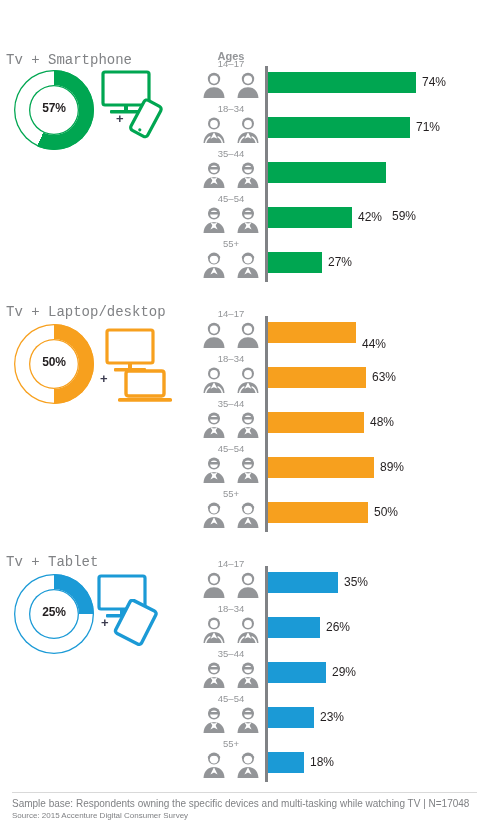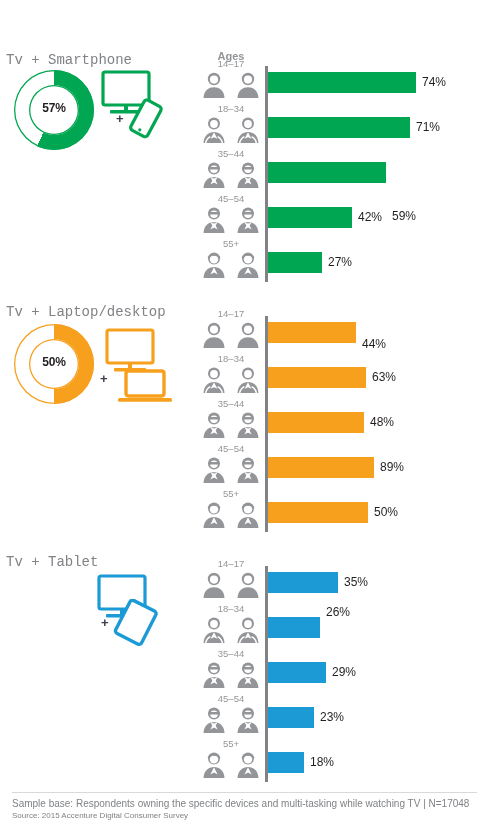--- a/index.html
+++ b/index.html
@@ -355,20 +355,26 @@
                   <path d="M13 17.2 L9.4 24.4 L13 22.6 L16.6 24.4 Z" fill="#fff"></path>
                   <rect x="10.2" y="24.6" width="5.6" height="3.4" fill="#939598"></rect>
                 </g>
               </svg></span></div>
           <div class="bar" style="left:268px;top:200px;width:100px;background:#f7a01e;"></div>
           <div class="bar-val" style="left:374px;top:200px;">50%</div>
         </div>
       </div>
       <div class="section" style="top:552px;height:250px;">
         <div class="sec-title" style="top:2px;">Tv + Tablet</div>
+        <div class="donut" style="left:14px;top:22px;">
+          <div class="ring" style="background:conic-gradient(#1b9ad6 0deg 90deg,#ffffff 90deg 360deg);box-shadow:inset 0 0 0 1.3px #1b9ad6;"></div>
+          <div class="hole-ring" style="box-shadow:inset 0 0 0 1.3px #1b9ad6;"></div>
+          <div class="hole"></div>
+          <div class="pct">25%</div>
+        </div>
         <div class="devicon" style="left:96px;top:22px;">
           <span style="position:absolute;left:0px;top:0;"><svg viewBox="0 0 60 50" width="60" height="50">
               <rect x="3" y="2" width="46" height="33" rx="2" fill="none" stroke="#1b9ad6" stroke-width="3.2"></rect>
               <rect x="24" y="35" width="4" height="5" fill="#1b9ad6"></rect>
               <rect x="10" y="40" width="32" height="3.6" rx="1" fill="#1b9ad6"></rect>
             </svg></span>
           <span class="plus" style="left:5px;top:42px;">+</span>
           <span style="position:absolute;left:17px;top:25px;"><svg viewBox="0 0 46 48" width="46" height="48">
               <g transform="rotate(27 23 24)">
                 <rect x="8" y="5" width="29" height="37" rx="3" fill="#fff" stroke="#1b9ad6" stroke-width="3.4"></rect>
@@ -409,21 +415,21 @@
                 <g transform="translate(26,0) scale(-1,1)">
                   <circle cx="13" cy="8.4" r="6" fill="#939598"></circle>
                   <circle cx="13" cy="9" r="3.9" fill="#fff"></circle>
                   <path d="M2.5 28 C3 20.5 7.5 17 13 17 C18.5 17 23 20.5 23.5 28 Z" fill="#939598"></path>
                   <path d="M13 17.2 L9.6 23.8 L13 22.2 L16.4 23.8 Z" fill="#fff"></path>
                   <path d="M4.6 28 C5.4 24.4 7.6 22.4 9.4 21.6" fill="none" stroke="#fff" stroke-width="1.5"></path>
                   <path d="M21.4 28 C20.6 24.4 18.4 22.4 16.6 21.6" fill="none" stroke="#fff" stroke-width="1.5"></path>
                 </g>
               </svg></span></div>
           <div class="bar" style="left:268px;top:65px;width:52px;background:#1b9ad6;"></div>
-          <div class="bar-val" style="left:326px;top:50px;text-align:right;">26%</div>
+          <div class="bar-val" style="left:326px;top:65px;text-align:right;">26%</div>
         </div>
         <div>
           <div class="age-lbl" style="left:200px;top:96px;">35–44</div>
           <div class="people" style="left:200px;top:108px;text-align:center;"><span><svg viewBox="0 0 26 28" width="26" height="28">
                 <g>
                   <circle cx="13" cy="8.4" r="6" fill="#939598"></circle>
                   <circle cx="13" cy="9.2" r="3.8" fill="#fff"></circle>
                   <rect x="7.4" y="7" width="11.2" height="2.6" rx="1.2" fill="#939598"></rect>
                   <path d="M2.5 28 C3 20.5 7.5 17 13 17 C18.5 17 23 20.5 23.5 28 Z" fill="#939598"></path>
                   <path d="M13 17.2 L9.4 24.4 L13 22.6 L16.6 24.4 Z" fill="#fff"></path>

